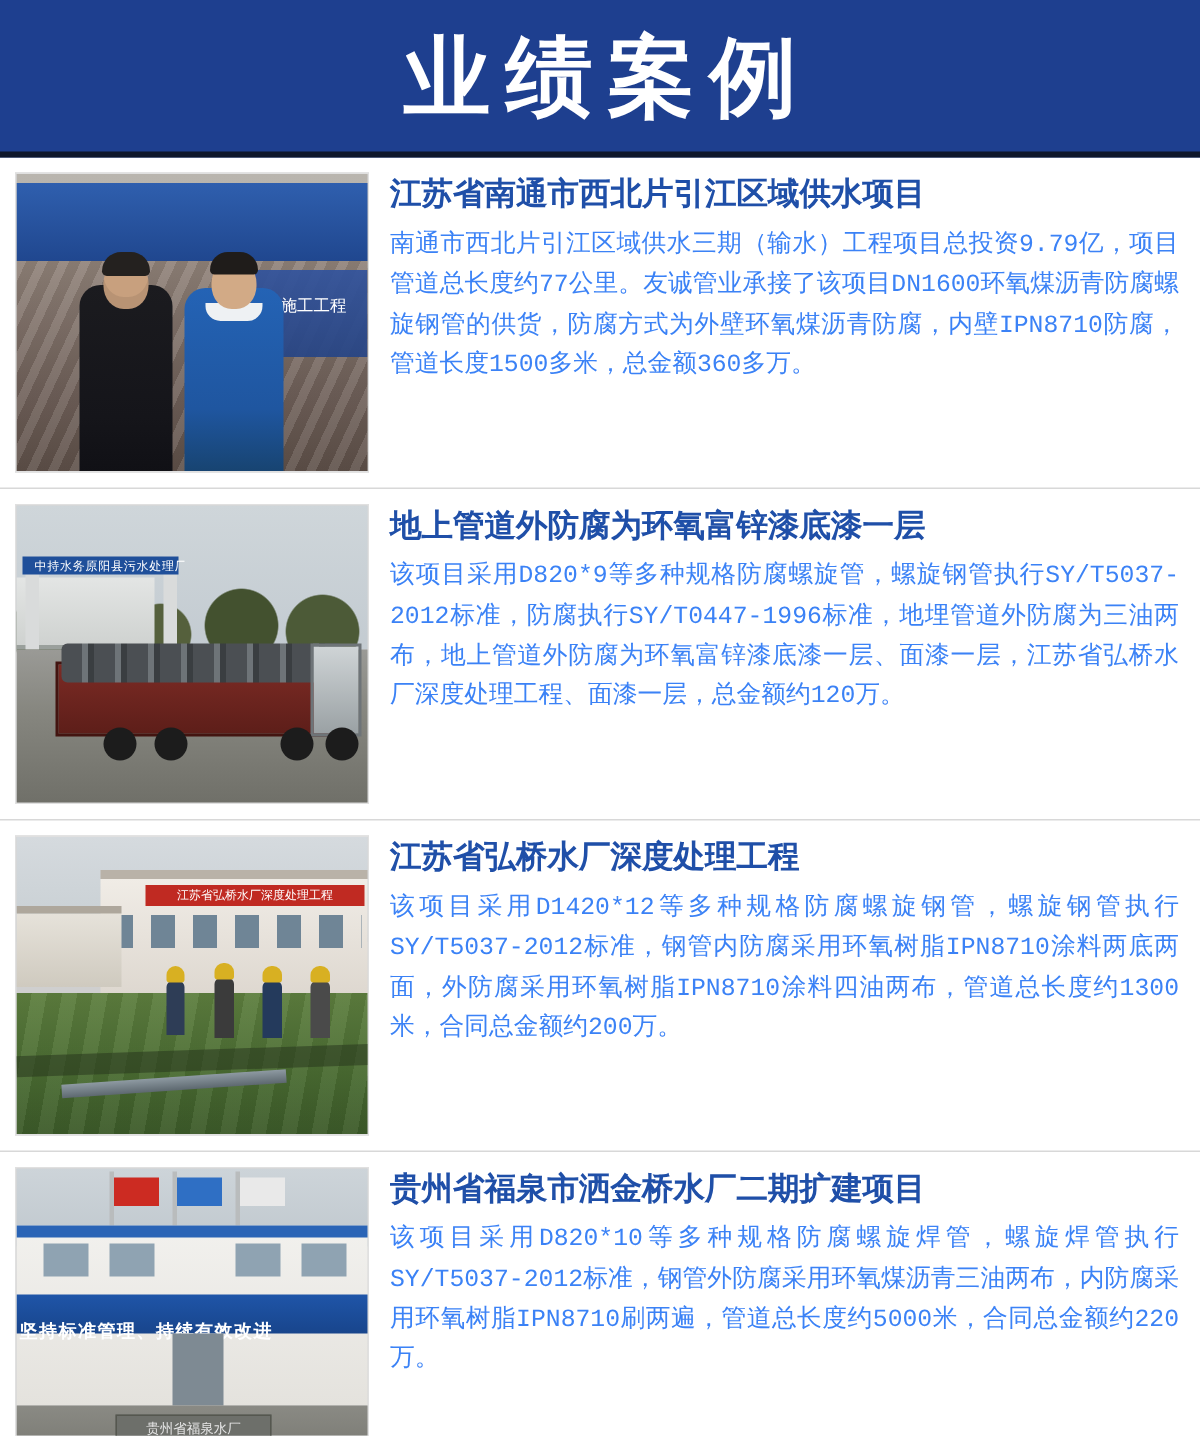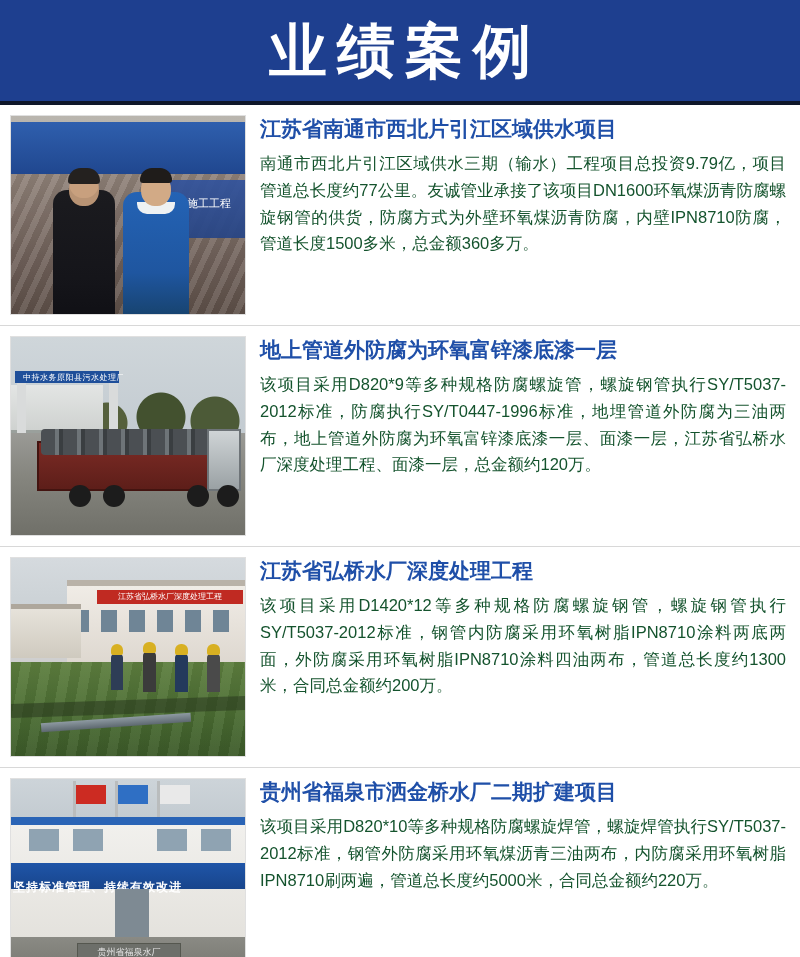--- a/index.html
+++ b/index.html
@@ -66,26 +66,26 @@
   }
   .case-title {
     color: #1f4fa8;
     font-size: 21px;
     font-weight: bold;
     line-height: 1.2;
     margin: 0 0 8px 0;
     font-family: "DejaVu Sans", "Liberation Sans", sans-serif;
   }
   .case-desc {
-    color: #14532d;
+    color: #3b82f6;
     font-size: 16.5px;
     line-height: 1.62;
     margin: 0;
     text-align: justify;
-    font-family: Liberation Sans, sans-serif;
+    font-family: Liberation Mono, monospace;
   }
 
   
   .ph { position: absolute; }
 
   
   .p1-wall {
     left: 0; top: 0; width: 236px; height: 200px;
     background:
       linear-gradient(180deg, #b9b5ae 0%, #a9a59e 100%);

